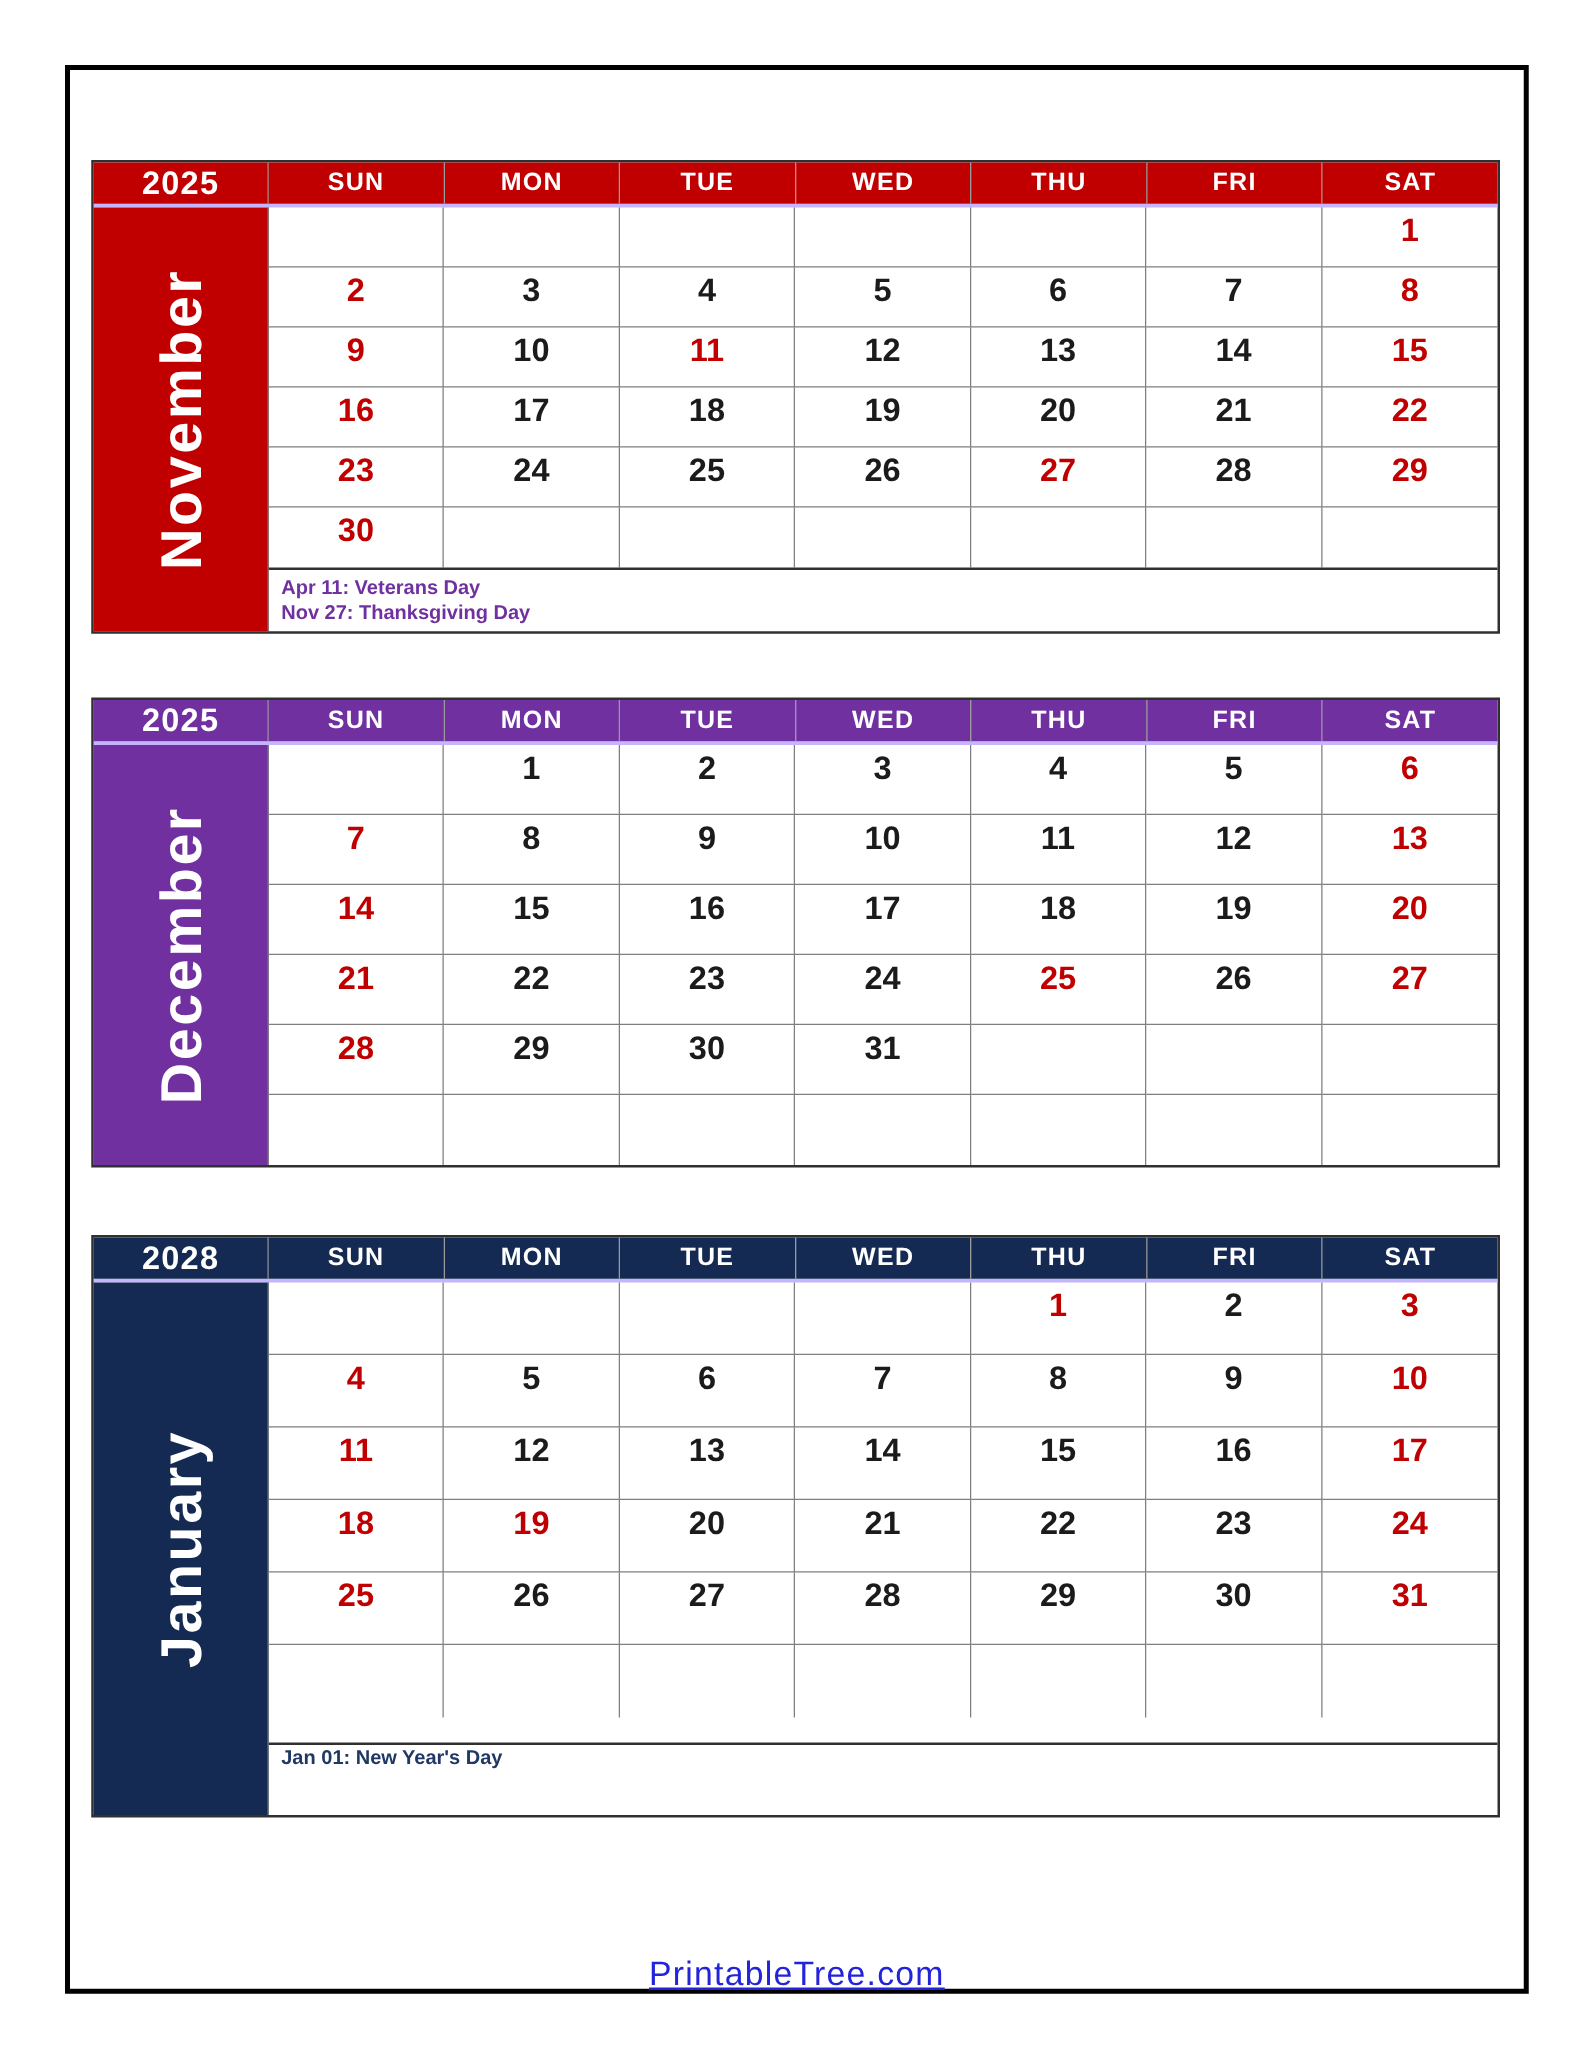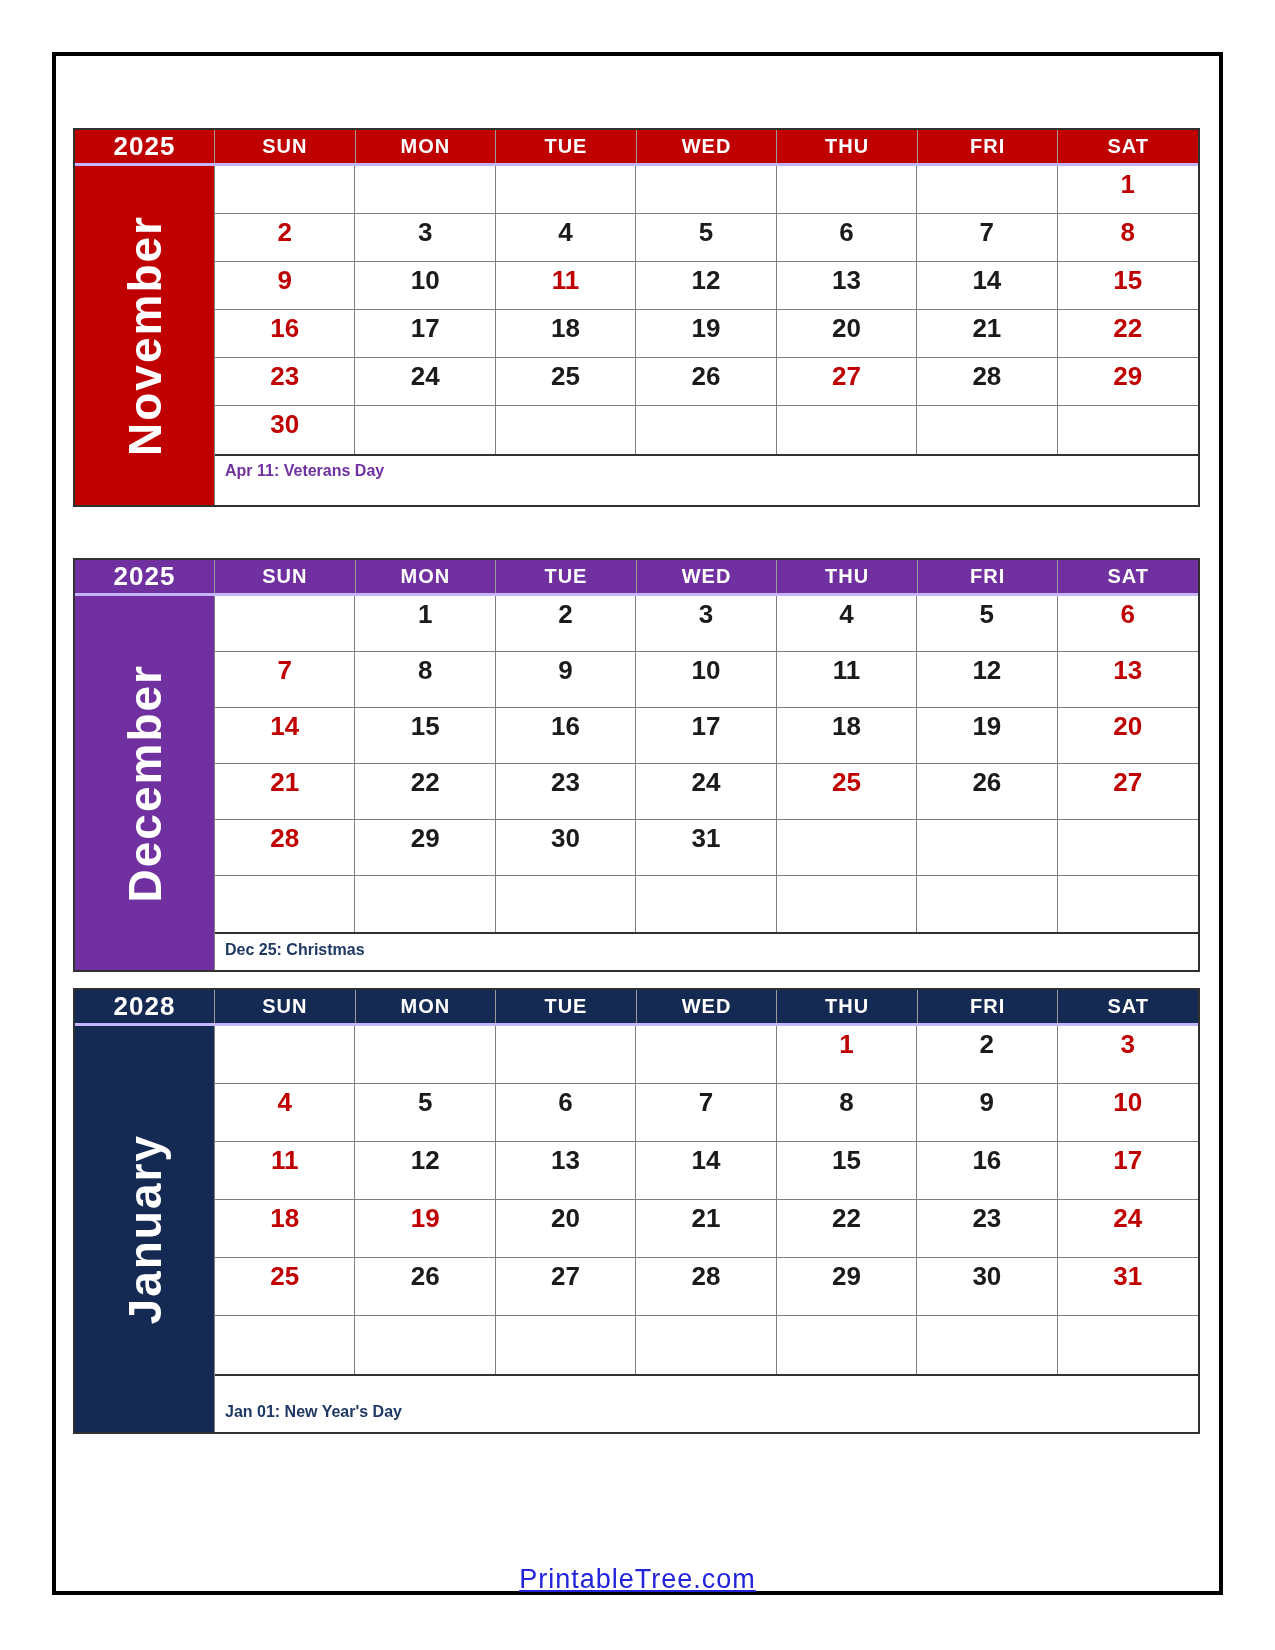--- a/index.html
+++ b/index.html
@@ -51,21 +51,21 @@
     font-weight:bold;font-size:26px;text-align:center;padding-top:3px;
     color:#1b1b1b;overflow:hidden;
   }
   .cell:nth-child(7n){border-right:none;}
   .cell:nth-child(n+36){border-bottom:none;}
   .notes{
     height:var(--nh);box-sizing:border-box;border-top:2px solid #303030;
     padding:5px 0 0 10px;font-weight:bold;font-size:16px;line-height:20px;
   }
   .m-dec .notes{padding-top:6px;}
-  .m-jan .notes{padding-top:26px;}
+  .m-jan .notes{padding-top:1px;margin-top:20px;}
   .note-line{white-space:nowrap;}
   
   .footer{
     position:absolute;left:0;top:1564px;width:1275px;text-align:center;
   }
   .footer a{
     font-size:27px;letter-spacing:1px;text-decoration:underline;cursor:pointer;
   }
 </style>
 </head>
@@ -129,20 +129,21 @@
             <div class="cell" style="color: rgb(192, 0, 0);">30</div>
             <div class="cell"></div>
             <div class="cell"></div>
             <div class="cell"></div>
             <div class="cell"></div>
             <div class="cell"></div>
             <div class="cell"></div>
           </div>
           <div class="notes" style="color: rgb(112, 48, 160);">
             <div class="note-line">Apr 11: Veterans Day</div>
+            <div class="note-line">Nov 27: Thanksgiving Day</div>
           </div>
         </div>
       </div>
     </div>
     <div class="month m-dec">
       <div class="hrow">
         <div class="ycell" style="background: rgb(112, 48, 160);">2025</div>
         <div class="dow" style="background: rgb(112, 48, 160);">SUN</div>
         <div class="dow" style="background: rgb(112, 48, 160);">MON</div>
         <div class="dow" style="background: rgb(112, 48, 160);">TUE</div>
@@ -193,23 +194,20 @@
             <div class="cell"></div>
             <div class="cell"></div>
             <div class="cell"></div>
             <div class="cell"></div>
             <div class="cell"></div>
             <div class="cell"></div>
             <div class="cell"></div>
             <div class="cell"></div>
             <div class="cell"></div>
           </div>
-          <div class="notes" style="color: rgb(31, 56, 100);">
-            <div class="note-line">Dec 25: Christmas</div>
-          </div>
         </div>
       </div>
     </div>
     <div class="month m-jan">
       <div class="hrow">
         <div class="ycell" style="background: rgb(21, 42, 82);">2028</div>
         <div class="dow" style="background: rgb(21, 42, 82);">SUN</div>
         <div class="dow" style="background: rgb(21, 42, 82);">MON</div>
         <div class="dow" style="background: rgb(21, 42, 82);">TUE</div>
         <div class="dow" style="background: rgb(21, 42, 82);">WED</div>

